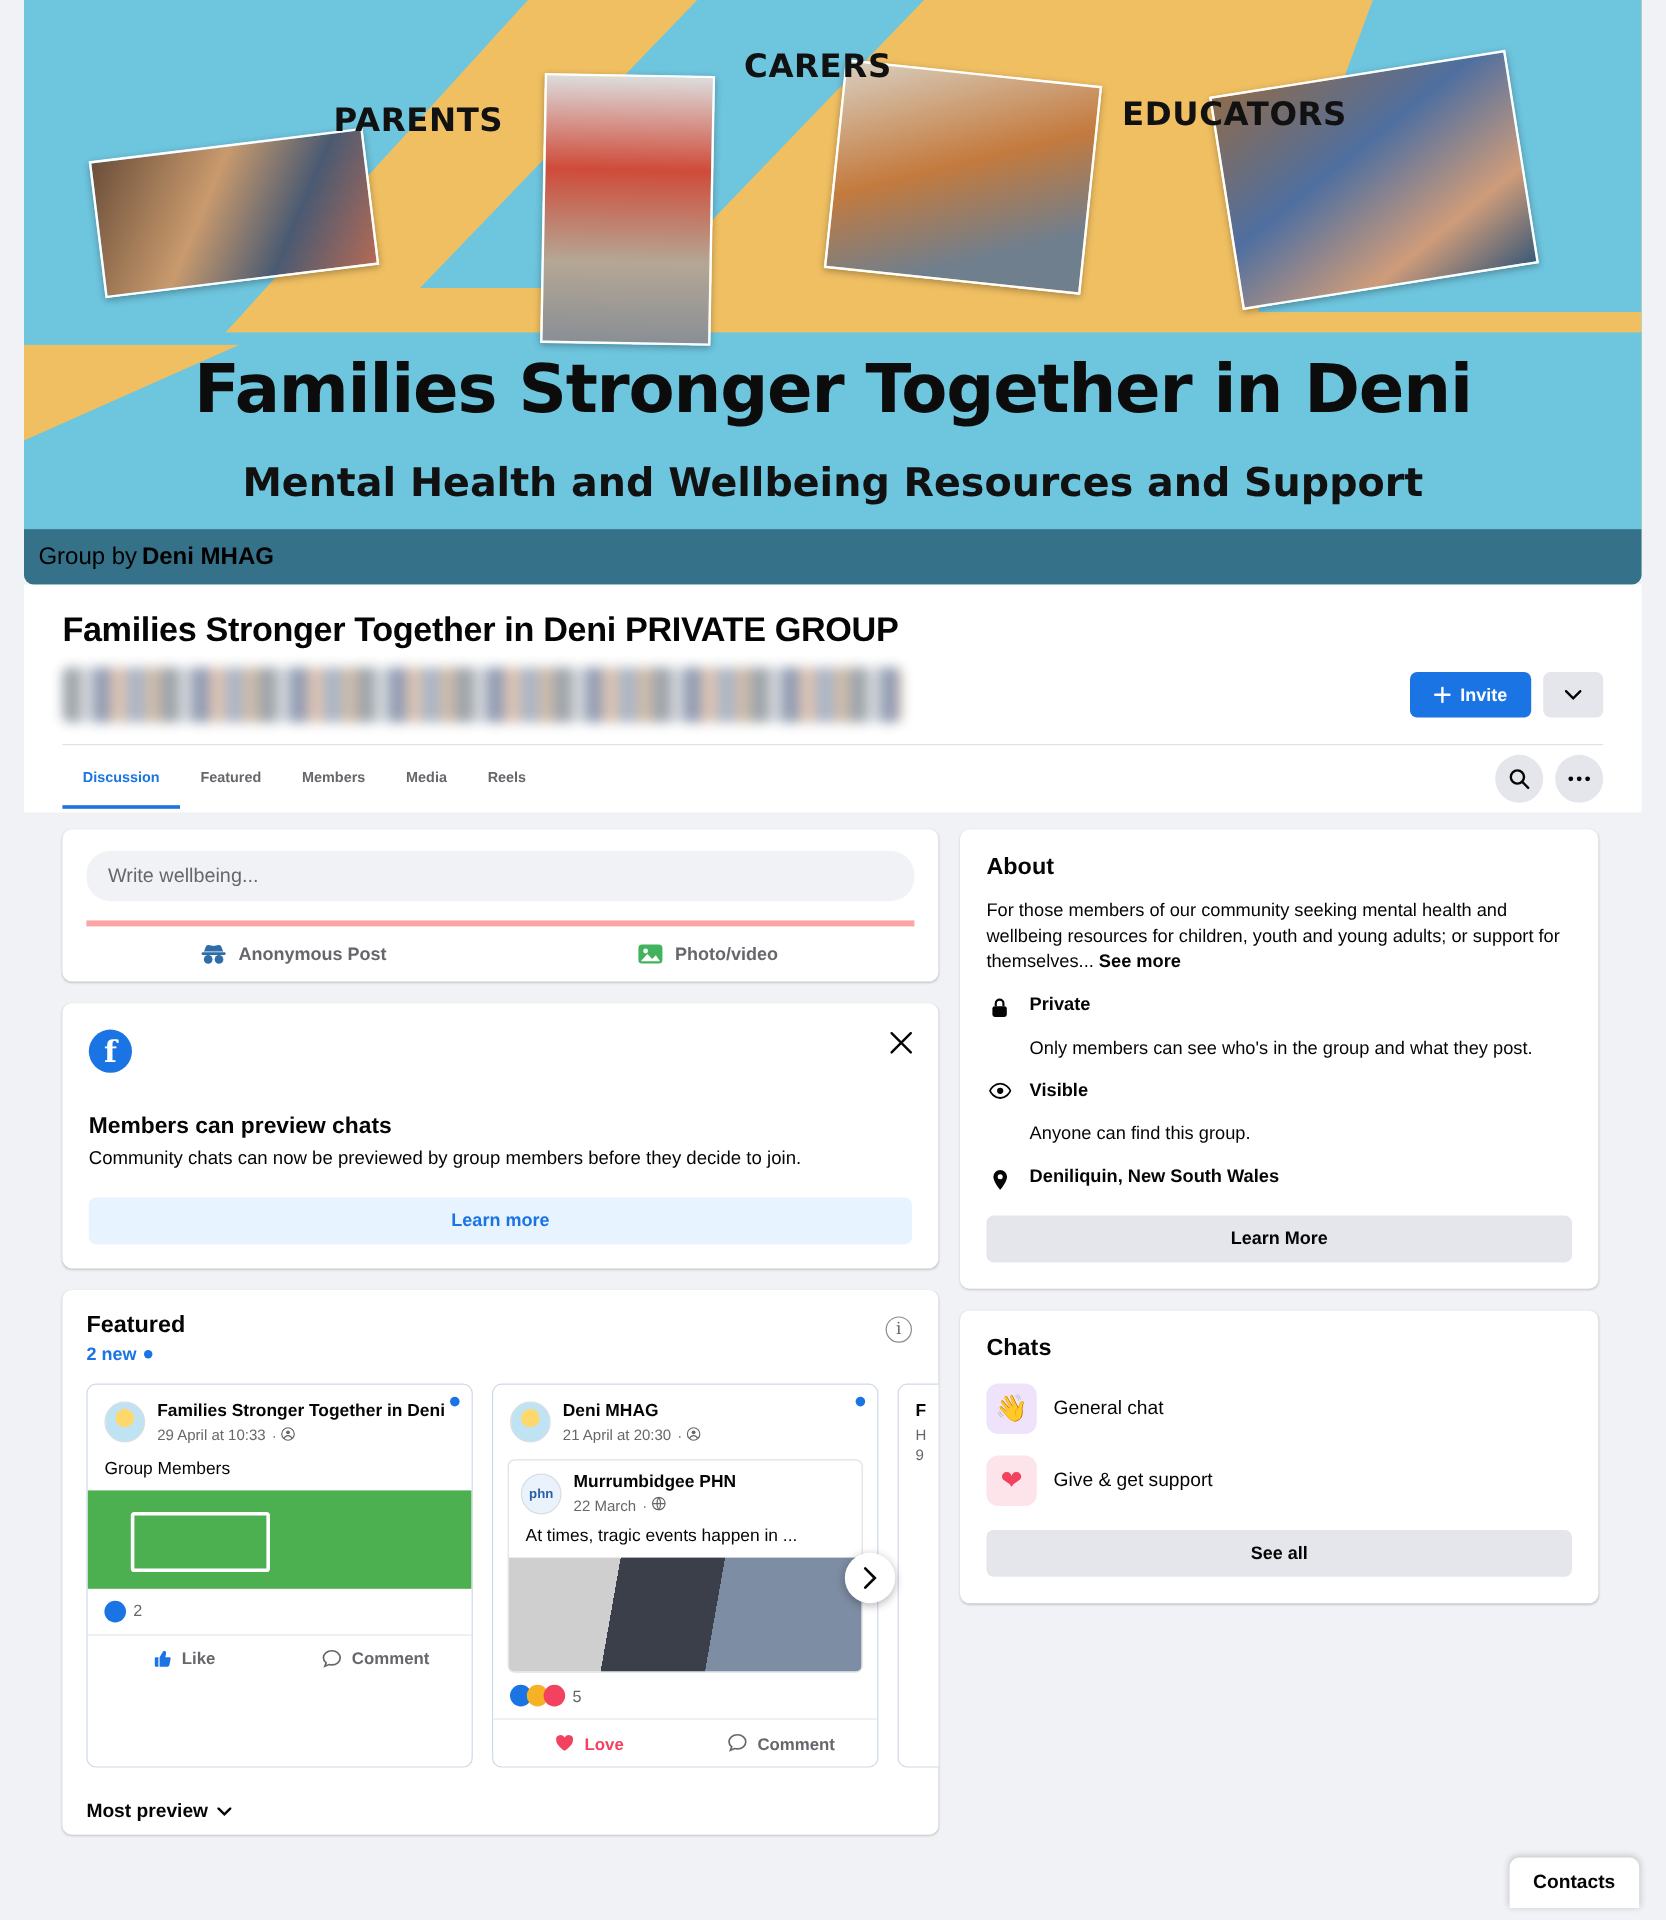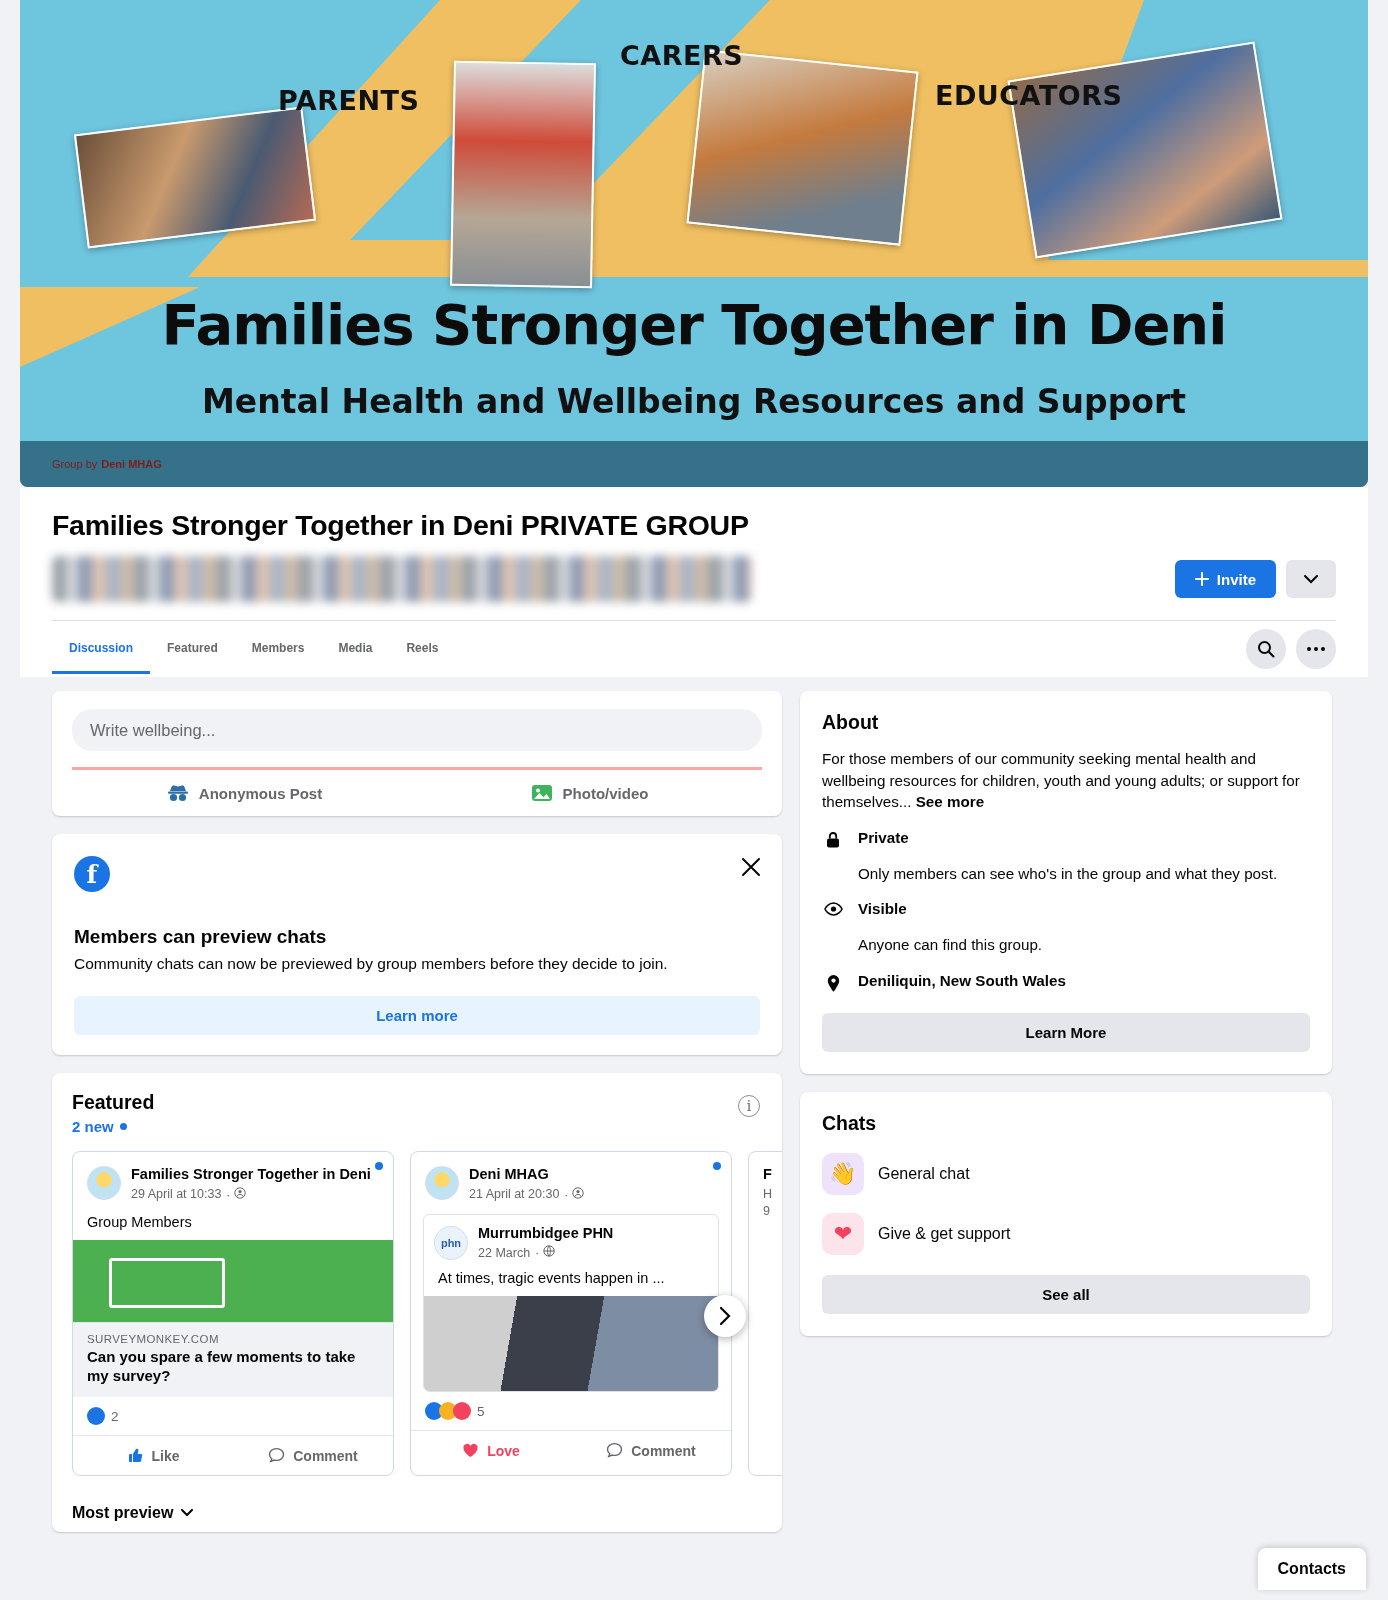--- a/index.html
+++ b/index.html
@@ -72,22 +72,22 @@
     font-family:"DejaVu Sans", sans-serif;
     font-weight:bold; font-size:56px; color:#0c0c0c; letter-spacing:-1px;
   }
   .cover-sub {
     position:absolute; left:0; right:0; top:382px; text-align:center;
     font-family:"DejaVu Sans", sans-serif;
     font-weight:bold; font-size:33px; color:#111;
   }
   .cover-byline {
     position:absolute; left:0; right:0; bottom:0; height:46px;
-    background:rgba(40,95,120,.82); color:#7f1d1d; font-size:11px;
-    display:flex; align-items:center; padding-left:32px;
+    background:rgba(40,95,120,.82); color:#000000; font-size:20px;
+    display:flex; align-items:center; padding-left:12px;
   }
   .cover-byline b { font-weight:bold; margin-left:4px; }
 
   
   .header-block { width:1348px; margin:0 auto; background:#fff; padding:0 32px 0 32px; }
   .group-title { font-size:28.5px; font-weight:bold; padding-top:22px; letter-spacing:-.3px; }
   .facepile-row { display:flex; align-items:center; justify-content:space-between; padding-top:14px; }
   .facepile {
     height:46px; width:700px; border-radius:6px;
     background:
@@ -129,21 +129,21 @@
   .col-right { width:532px; }
   .card { background:#fff; border-radius:8px; box-shadow:0 1px 2px rgba(0,0,0,.18); margin-bottom:18px; }
 
   
   .composer { padding:18px 20px 0; }
   .composer-input {
     background:#f0f2f5; border-radius:20px; height:42px; display:flex; align-items:center;
     padding:0 18px; color:#65676b; font-size:16.5px; cursor:pointer; border:none; width:100%;
     text-align:left;
   }
-  .composer-actions { display:flex; border-top:3px solid #fca5a5; margin-top:16px; }
+  .composer-actions { display:flex; border-top:5px solid #fca5a5; margin-top:16px; }
   .composer-action {
     flex:1; display:flex; align-items:center; justify-content:center; gap:10px;
     padding:13px 0; font-size:15px; font-weight:bold; color:#65676b; cursor:pointer;
   }
 
   
   .notice { padding:22px 22px 20px; position:relative; }
   .fb-circle {
     width:36px; height:36px; border-radius:50%; background:#1b74e4; color:#fff;
     font-weight:bold; font-size:25px; display:flex; align-items:center; justify-content:center;
@@ -399,24 +399,20 @@
                         <circle cx="6" cy="6" r="5.2" fill="none" stroke="#65676b"></circle>
                         <circle cx="6" cy="4.6" r="1.6" fill="#65676b"></circle>
                         <path d="M2.6 10c.6-1.8 2-2.6 3.4-2.6s2.8.8 3.4 2.6" fill="none" stroke="#65676b"></path>
                       </svg>
                   </span>
                 </div>
               </div>
             </div>
             <div class="fc-text">Group Members</div>
             <div class="fc-thumb-green"></div>
-            <div class="fc-link">
-              <div class="fc-link-domain">SURVEYMONKEY.COM</div>
-              <div class="fc-link-title">Can you spare a few moments to take my survey?</div>
-            </div>
             <div class="fc-reactions">
               <span class="react like"></span>
               <span>2</span>
             </div>
             <div class="fc-actions">
               <div class="fc-action">
                 <span>
                   <svg width="17" height="17" viewBox="0 0 17 17">
                       <path d="M4 7h2v8H4a1 1 0 0 1-1-1V8a1 1 0 0 1 1-1zm3 0l3-5a1.6 1.6 0 0 1 2.4 1.8L11.8 7H15a1.2 1.2 0 0 1 1.2 1.5l-1.1 5A1.6 1.6 0 0 1 13.5 15H7V7z" fill="#1b74e4"></path>
                     </svg>

